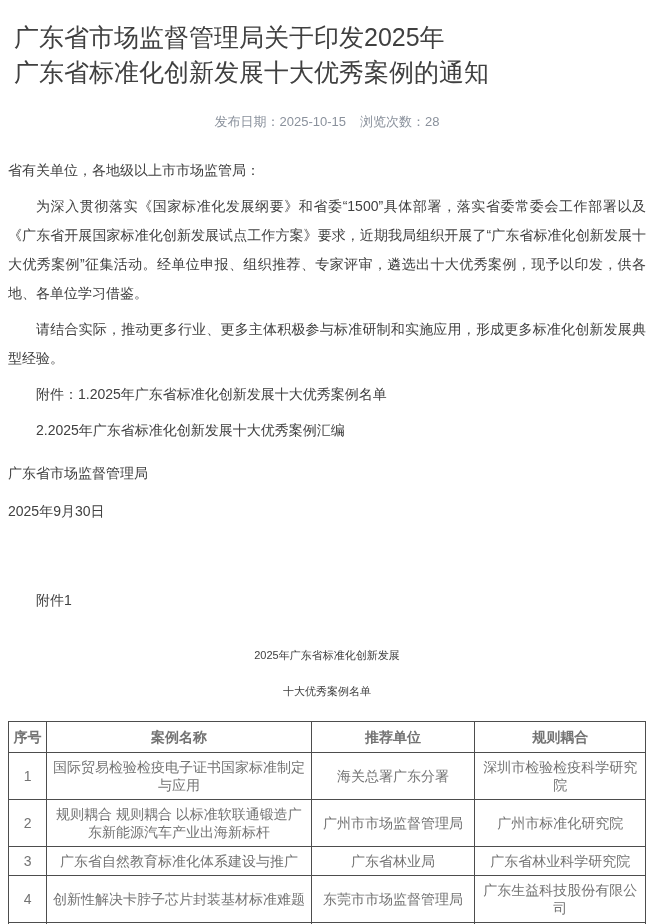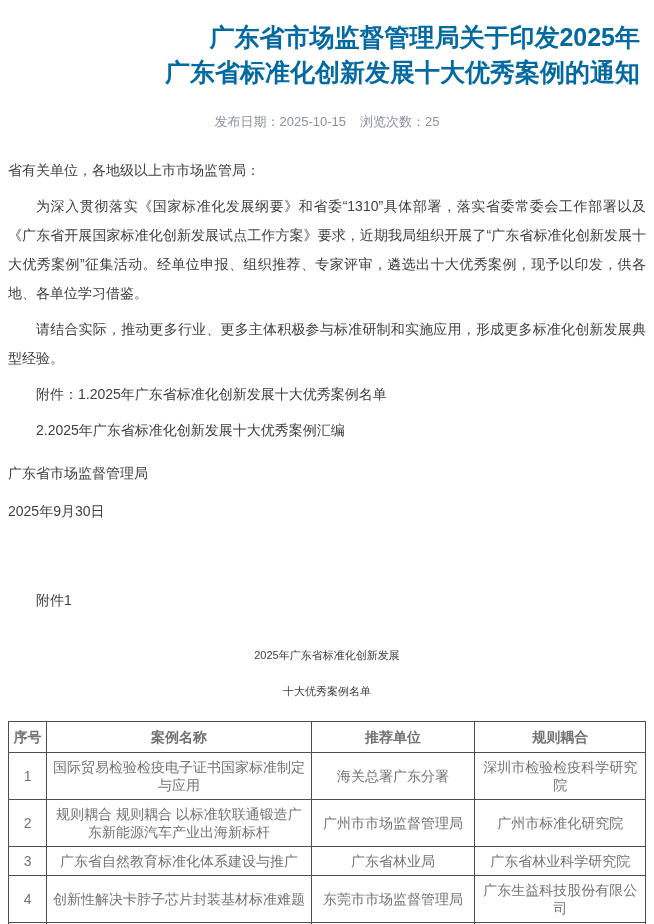--- a/index.html
+++ b/index.html
@@ -14,24 +14,24 @@
     font-family: "Liberation Sans", "DejaVu Sans", sans-serif;
   }
   .page {
     position: relative;
     width: 638px;
     padding: 0 8px;
     color: #404040;
   }
   .doc-title {
     margin: 20px 6px 0;
-    text-align: right;
+    text-align: left;
     font-size: 25px;
-    font-weight: bold;
-    color: #0369a1;
+    font-weight: normal;
+    color: #404040;
     line-height: 35px;
   }
   .meta {
     margin-top: 23px;
     text-align: center;
     font-size: 13px;
     color: #8a919c;
   }
   .meta .gap { display: inline-block; width: 14px; }
   .content {
@@ -93,26 +93,26 @@
 <body>
 
 <div class="page" id="page">
 
   <div class="doc-title">
     <div>广东省市场监督管理局关于印发2025年</div>
     <div>广东省标准化创新发展十大优秀案例的通知</div>
   </div>
 
   <div class="meta">
-    <span>发布日期：</span><span>2025-10-15</span><span class="gap"></span><span>浏览次数：</span><span>25</span>
+    <span>发布日期：</span><span>2025-10-15</span><span class="gap"></span><span>浏览次数：</span><span>28</span>
   </div>
 
   <div class="content">
     <p>省有关单位，各地级以上市市场监管局：</p>
-    <p class="indent justify">为深入贯彻落实《国家标准化发展纲要》和省委“1310”具体部署，落实省委常委会工作部署以及《广东省开展国家标准化创新发展试点工作方案》要求，近期我局组织开展了“广东省标准化创新发展十大优秀案例”征集活动。经单位申报、组织推荐、专家评审，遴选出十大优秀案例，现予以印发，供各地、各单位学习借鉴。</p>
+    <p class="indent justify">为深入贯彻落实《国家标准化发展纲要》和省委“1500”具体部署，落实省委常委会工作部署以及《广东省开展国家标准化创新发展试点工作方案》要求，近期我局组织开展了“广东省标准化创新发展十大优秀案例”征集活动。经单位申报、组织推荐、专家评审，遴选出十大优秀案例，现予以印发，供各地、各单位学习借鉴。</p>
     <p class="indent justify">请结合实际，推动更多行业、更多主体积极参与标准研制和实施应用，形成更多标准化创新发展典型经验。</p>
     <p class="indent">附件：1.2025年广东省标准化创新发展十大优秀案例名单</p>
     <p class="indent">2.2025年广东省标准化创新发展十大优秀案例汇编</p>
     <p class="signer-org">广东省市场监督管理局</p>
     <p class="signer-date">2025年9月30日</p>
 
     <p class="indent annex-label">附件1</p>
     <p class="annex-title first">2025年广东省标准化创新发展</p>
     <p class="annex-title second">十大优秀案例名单</p>
 

